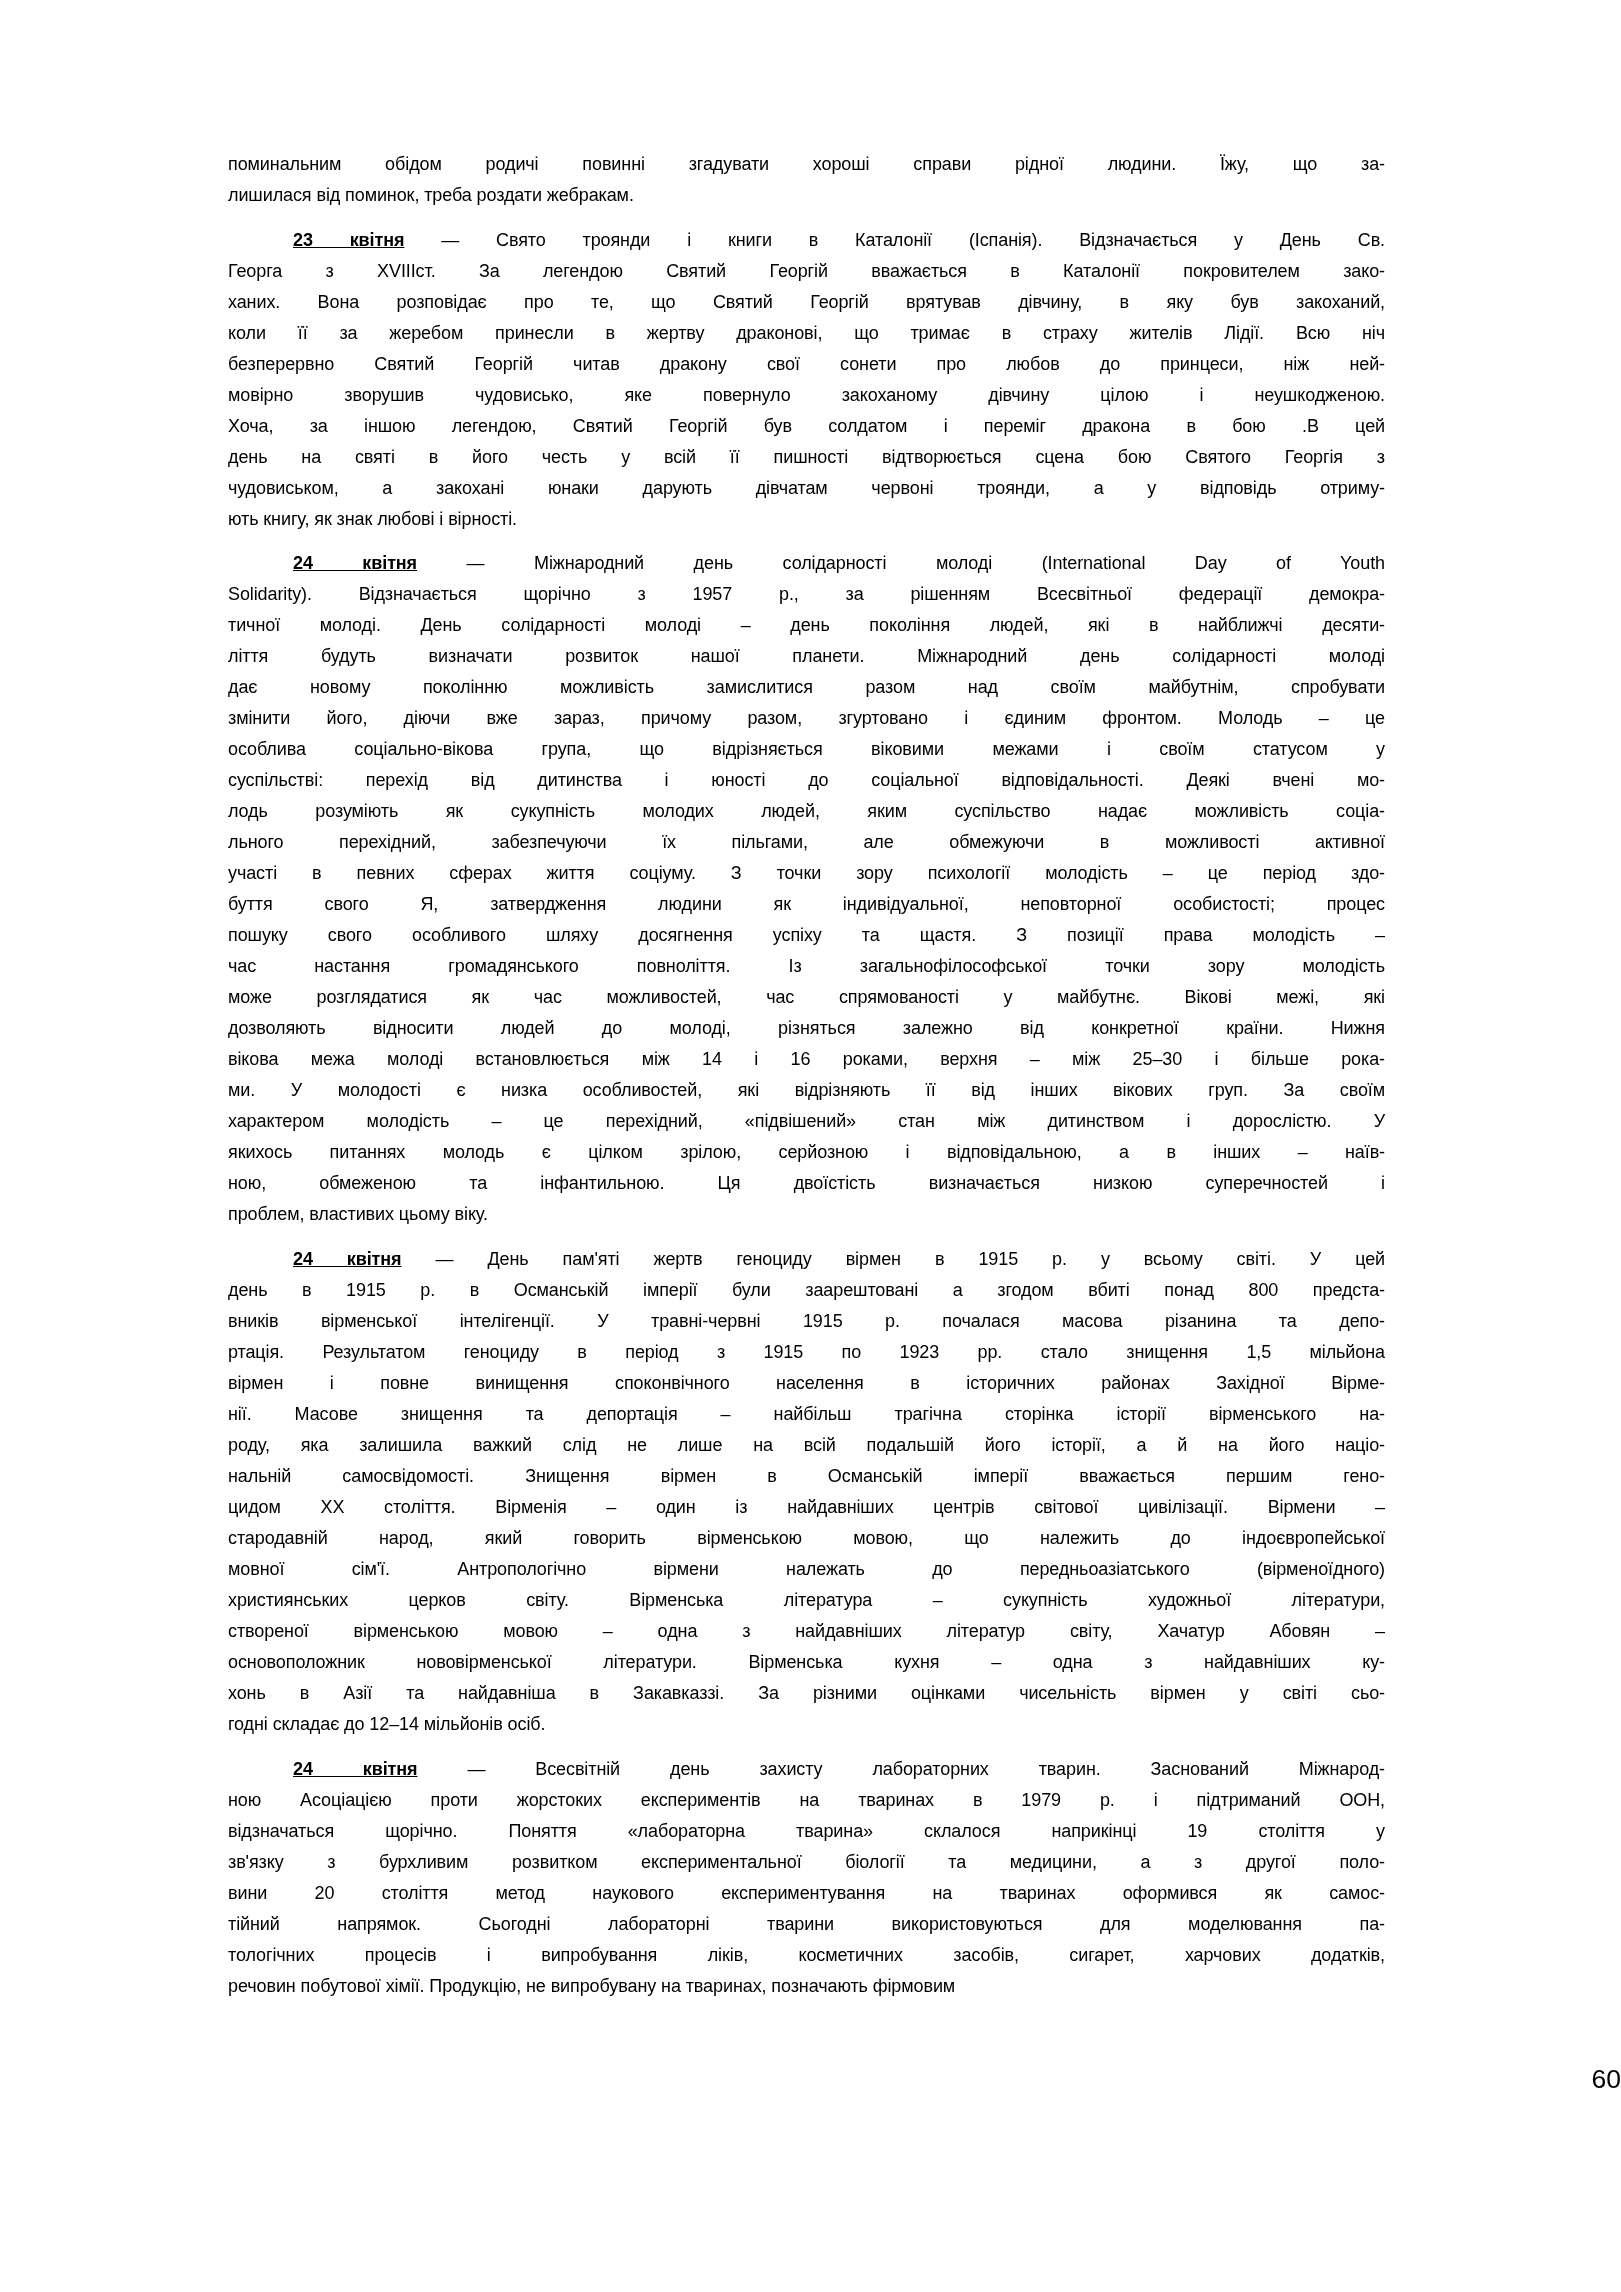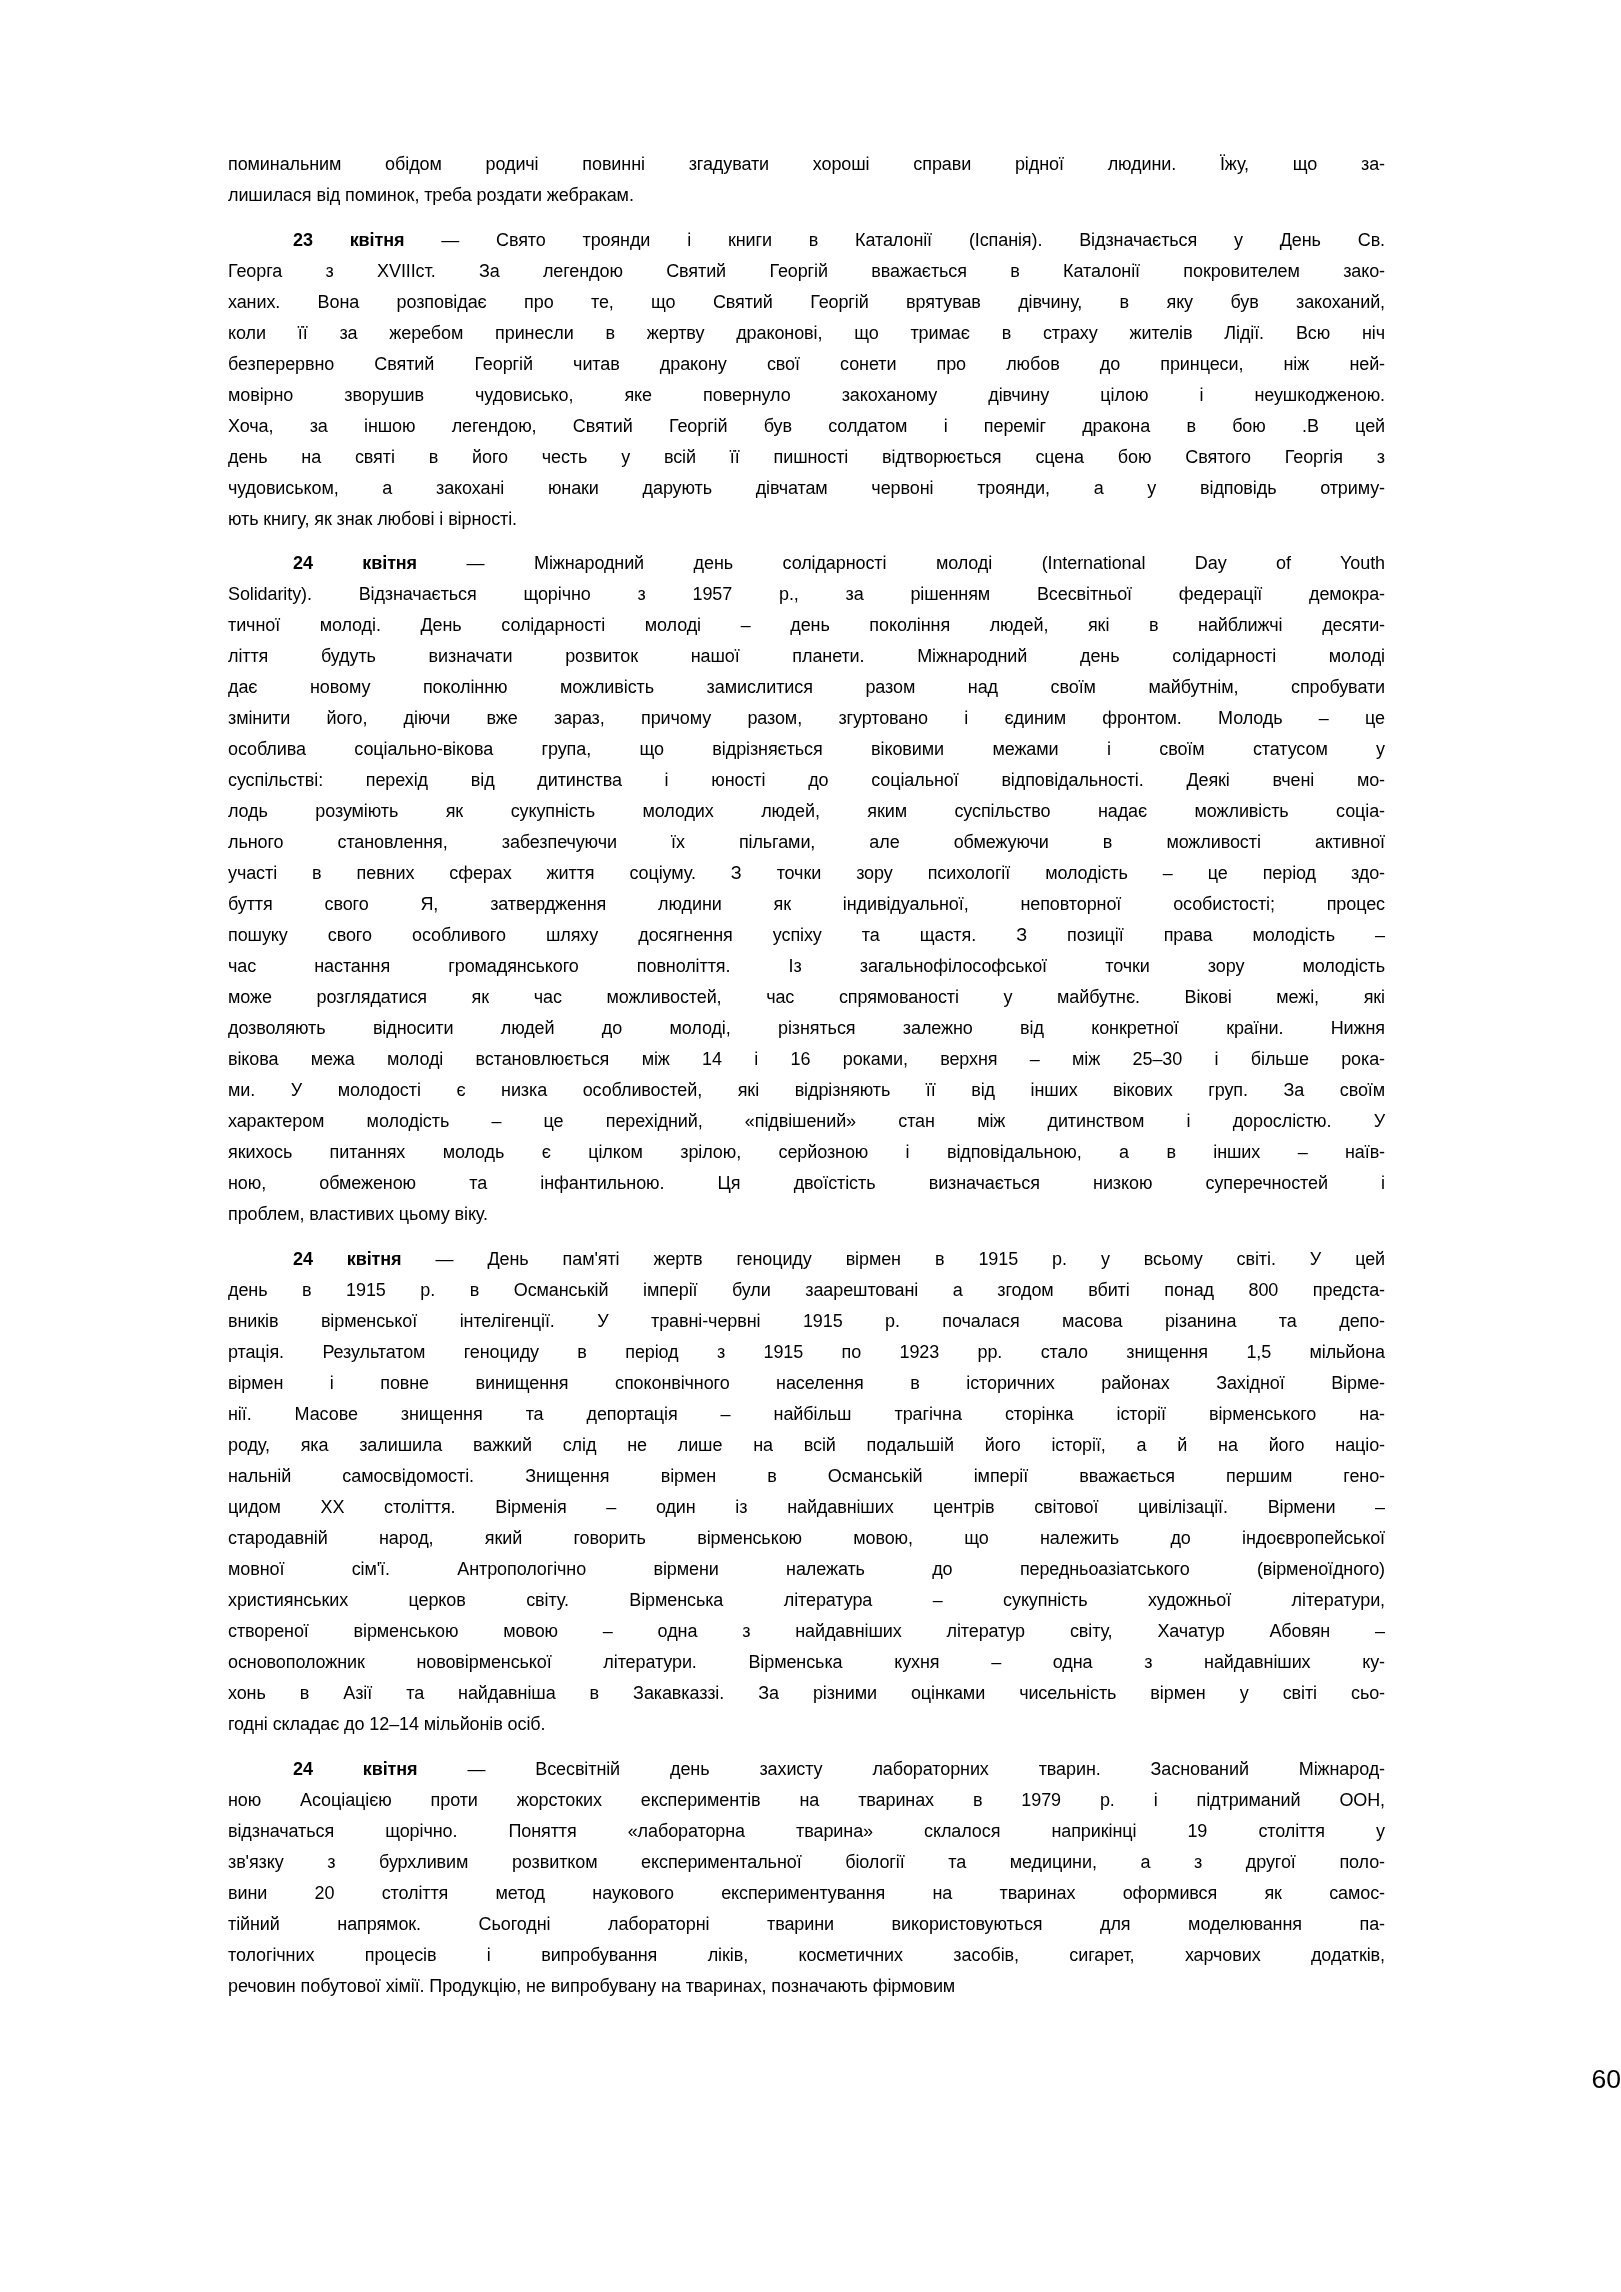--- a/index.html
+++ b/index.html
@@ -44,20 +44,21 @@
   
   .line { white-space: normal; }
   .line.last {
     text-align-last: left;
   }
   .line.indent {
     padding-left: 65px;
   }
   .lead {
     font-weight: bold;
+    text-decoration: underline;
   }
   .footer {
     position: absolute;
     top: 2064px;
     left: 0;
     width: 100%;
     text-align: right;
     font-size: 26.5px;
     line-height: 31px;
   }
@@ -86,21 +87,21 @@
       <div class="para">
         <div class="line indent"><span class="lead">24 квітня</span> — Міжнародний день солідарності молоді (International Day of Youth</div>
         <div class="line">Solidarity). Відзначається щорічно з 1957 р., за рішенням Всесвітньої федерації демокра-</div>
         <div class="line">тичної молоді. День солідарності молоді – день покоління людей, які в найближчі десяти-</div>
         <div class="line">ліття будуть визначати розвиток нашої планети. Міжнародний день солідарності молоді</div>
         <div class="line">дає новому поколінню можливість замислитися разом над своїм майбутнім, спробувати</div>
         <div class="line">змінити його, діючи вже зараз, причому разом, згуртовано і єдиним фронтом. Молодь – це</div>
         <div class="line">особлива соціально-вікова група, що відрізняється віковими межами і своїм статусом у</div>
         <div class="line">суспільстві: перехід від дитинства і юності до соціальної відповідальності. Деякі вчені мо-</div>
         <div class="line">лодь розуміють як сукупність молодих людей, яким суспільство надає можливість соціа-</div>
-        <div class="line">льного становлення, забезпечуючи їх пільгами, але обмежуючи в можливості активної</div>
+        <div class="line">льного перехідний, забезпечуючи їх пільгами, але обмежуючи в можливості активної</div>
         <div class="line">участі в певних сферах життя соціуму. З точки зору психології молодість – це період здо-</div>
         <div class="line">буття свого Я, затвердження людини як індивідуальної, неповторної особистості; процес</div>
         <div class="line">пошуку свого особливого шляху досягнення успіху та щастя. З позиції права молодість –</div>
         <div class="line">час настання громадянського повноліття. Із загальнофілософської точки зору молодість</div>
         <div class="line">може розглядатися як час можливостей, час спрямованості у майбутнє. Вікові межі, які</div>
         <div class="line">дозволяють відносити людей до молоді, різняться залежно від конкретної країни. Нижня</div>
         <div class="line">вікова межа молоді встановлюється між 14 і 16 роками, верхня – між 25–30 і більше рока-</div>
         <div class="line">ми. У молодості є низка особливостей, які відрізняють її від інших вікових груп. За своїм</div>
         <div class="line">характером молодість – це перехідний, «підвішений» стан між дитинством і дорослістю. У</div>
         <div class="line">якихось питаннях молодь є цілком зрілою, серйозною і відповідальною, а в інших – наїв-</div>

